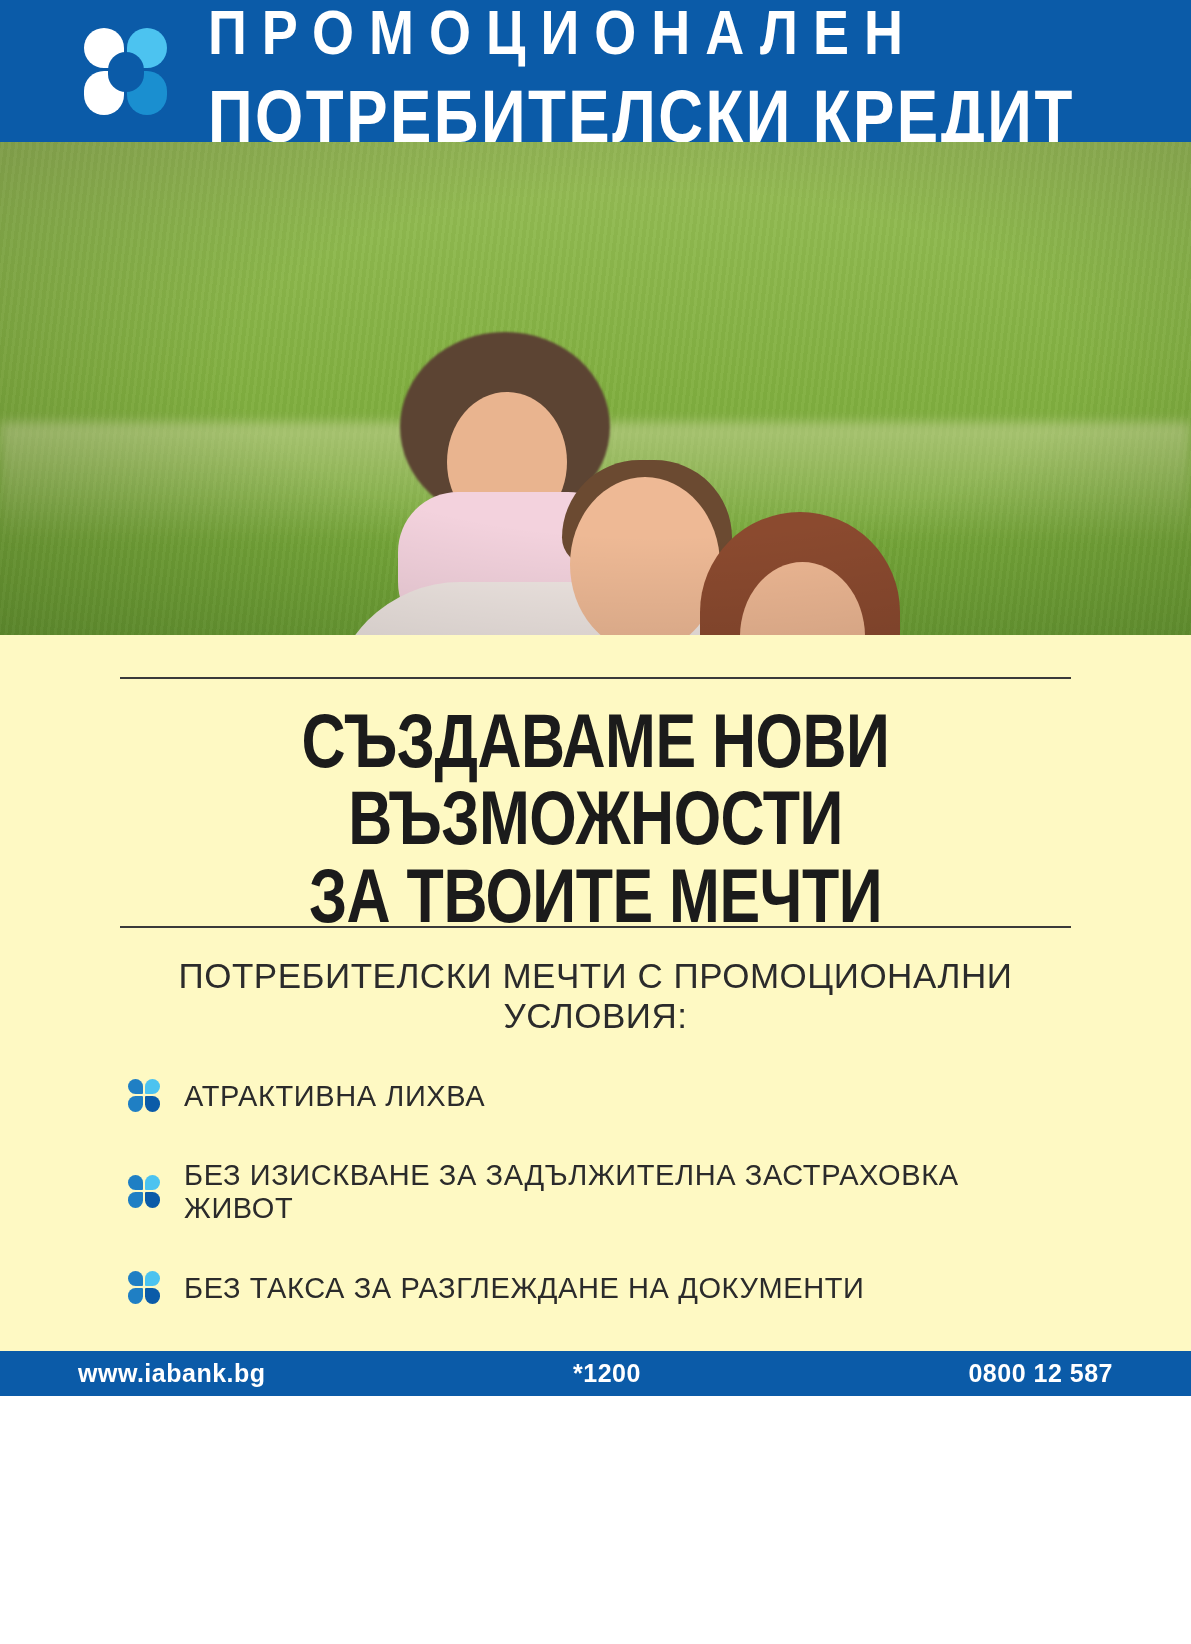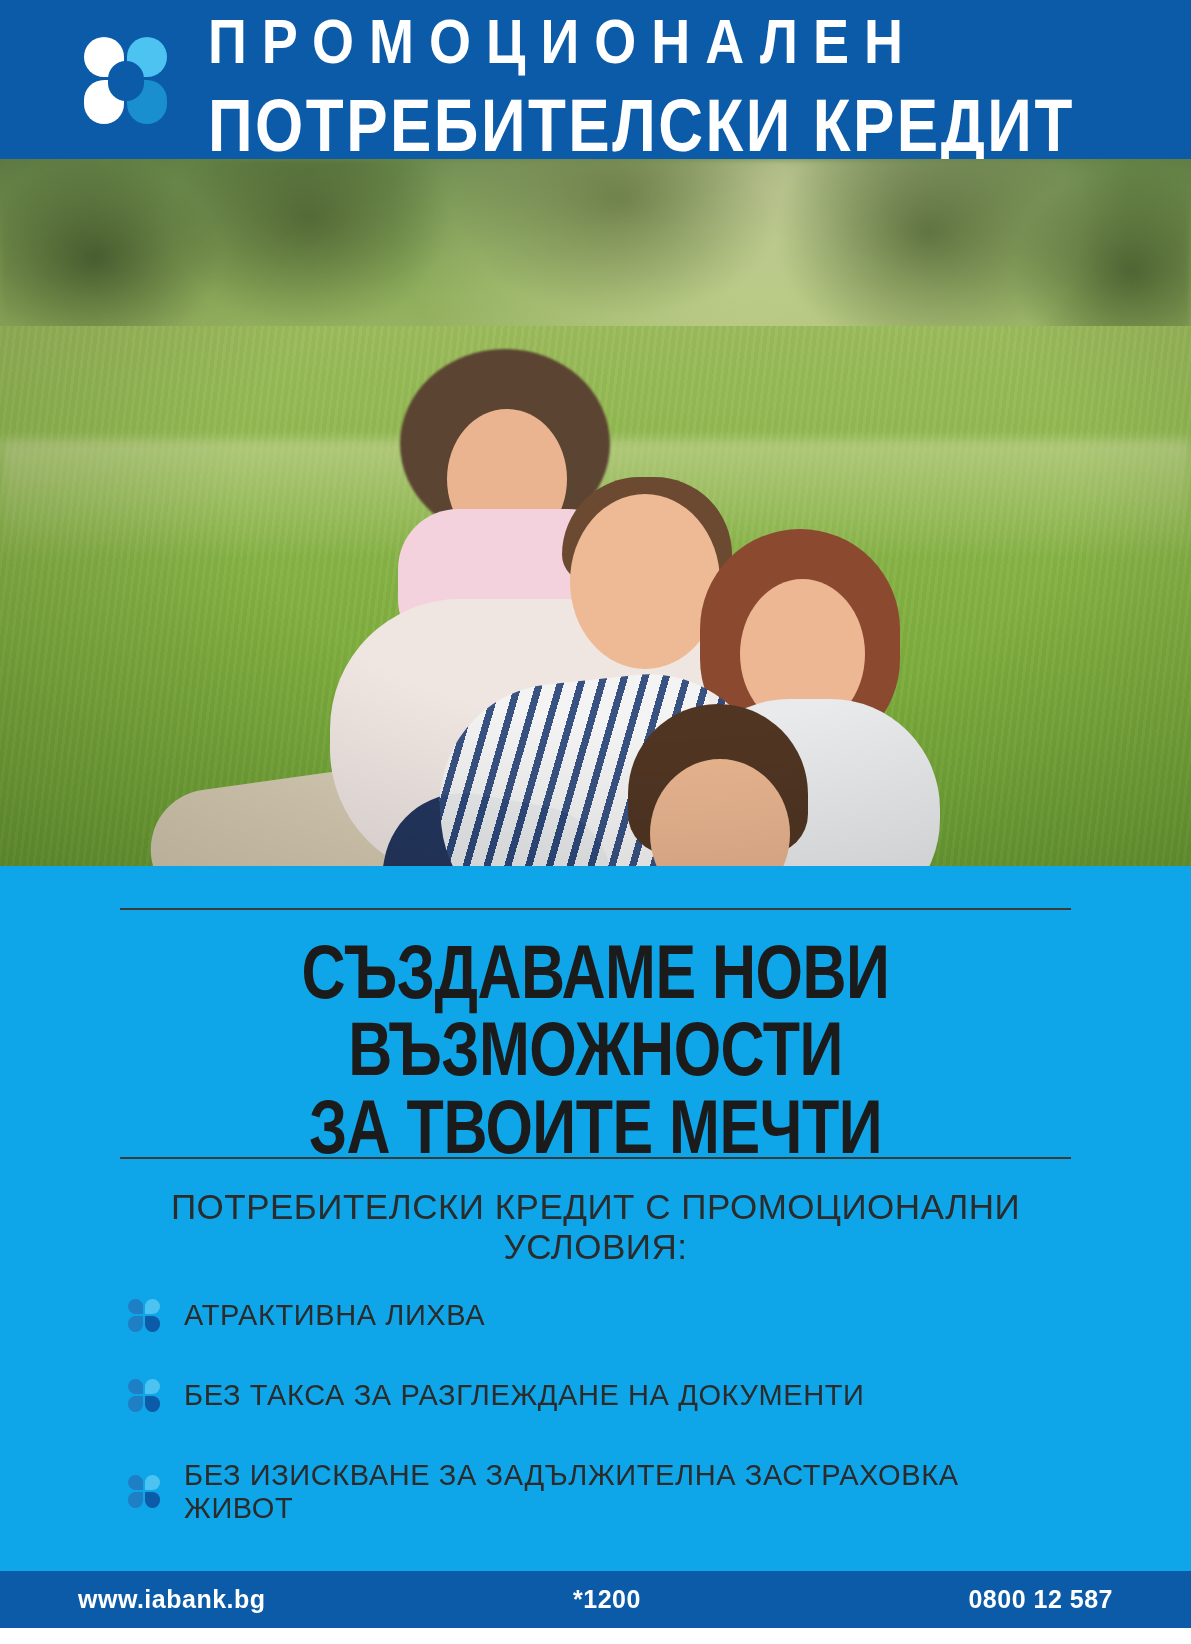--- a/index.html
+++ b/index.html
@@ -10,23 +10,23 @@
   body {
     width: 1191px;
     height: 1644px;
     font-family: "Liberation Sans", sans-serif;
     overflow: hidden;
     position: relative;
   }
 
   .poster {
     width: 1191px;
-    height: 1628px;
-    position: relative;
-    background: #0ea5e9;
+    height: 1396px;
+    position: relative;
+    background: #fef9c3;
     display: flex;
     flex-direction: column;
     justify-content: flex-end;
   }
 
   
   .header {
     background: #0b5ba8;
     height: 178px;
     display: flex;
@@ -258,21 +258,21 @@
   .subhead {
     text-align: center;
     color: #2b2b2b;
     font-size: 35px;
     letter-spacing: 0.5px;
     padding: 28px 0 18px 0;
     font-weight: 400;
   }
 
   .bullets {
-    margin-top: 14px;
+    margin-top: 25px;
   }
   .bullet {
     display: flex;
     align-items: center;
     margin: 0 0 46px 8px;
   }
   .bullet-icon {
     width: 34px; height: 34px;
     position: relative;
     flex: 0 0 auto;
@@ -369,52 +369,52 @@
   <div class="content">
     <div class="rule"></div>
 
     <div class="headline">
       <span class="hl-1">СЪЗДАВАМЕ НОВИ ВЪЗМОЖНОСТИ</span>
       <span class="hl-2">ЗА ТВОИТЕ МЕЧТИ</span>
     </div>
 
     <div class="rule"></div>
 
-    <div class="subhead">ПОТРЕБИТЕЛСКИ КРЕДИТ С ПРОМОЦИОНАЛНИ УСЛОВИЯ:</div>
+    <div class="subhead">ПОТРЕБИТЕЛСКИ МЕЧТИ С ПРОМОЦИОНАЛНИ УСЛОВИЯ:</div>
 
     <div class="bullets">
 
       <div class="bullet">
         <span class="bullet-icon">
           <span class="b-tl"></span>
             <span class="b-tr"></span>
             <span class="b-bl"></span>
             <span class="b-br"></span>
         </span>
         <span class="bullet-text">АТРАКТИВНА ЛИХВА</span>
       </div>
 
       <div class="bullet">
         <span class="bullet-icon">
           <span class="b-tl"></span>
             <span class="b-tr"></span>
             <span class="b-bl"></span>
             <span class="b-br"></span>
         </span>
-        <span class="bullet-text">БЕЗ ТАКСА ЗА РАЗГЛЕЖДАНЕ НА ДОКУМЕНТИ</span>
+        <span class="bullet-text">БЕЗ ИЗИСКВАНЕ ЗА ЗАДЪЛЖИТЕЛНА ЗАСТРАХОВКА ЖИВОТ</span>
       </div>
 
       <div class="bullet">
         <span class="bullet-icon">
           <span class="b-tl"></span>
             <span class="b-tr"></span>
             <span class="b-bl"></span>
             <span class="b-br"></span>
         </span>
-        <span class="bullet-text">БЕЗ ИЗИСКВАНЕ ЗА ЗАДЪЛЖИТЕЛНА ЗАСТРАХОВКА ЖИВОТ</span>
+        <span class="bullet-text">БЕЗ ТАКСА ЗА РАЗГЛЕЖДАНЕ НА ДОКУМЕНТИ</span>
       </div>
 
     </div>
   </div>
 
   <div class="footer">
     <div class="f-left">www.iabank.bg</div>
     <div class="f-center">*1200</div>
     <div class="f-right">0800 12 587</div>
   </div>

